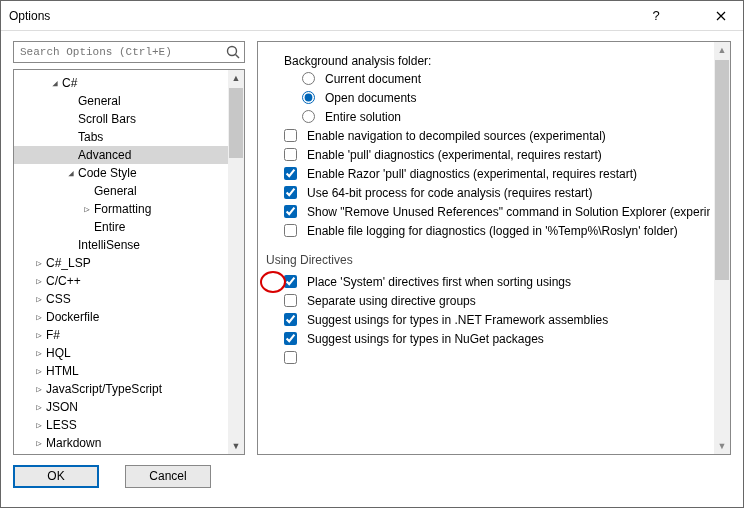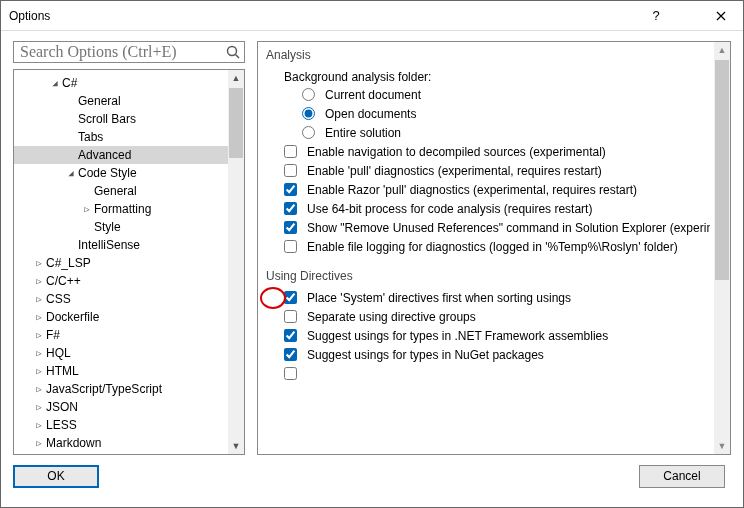--- a/index.html
+++ b/index.html
@@ -5,41 +5,41 @@
   * { box-sizing: border-box; }
   html, body { margin:0; padding:0; font-family:"Segoe UI", Tahoma, sans-serif; font-size:12px; color:#000; }
   .window { width:744px; height:508px; border:1px solid #666; background:#fff; display:flex; flex-direction:column; }
   .titlebar { height:30px; display:flex; align-items:center; padding:0 0 0 8px; border-bottom:1px solid #ddd;gap:21px; }
   .titlebar .title { flex:1; }
   .tb-btn { width:44px; height:28px; display:flex; align-items:center; justify-content:center; font-size:13px; }
   .content { flex:1; display:flex; flex-direction:column; padding:10px 12px 10px 12px; overflow:hidden; }
   .main { flex:1; display:flex; gap:12px; overflow:hidden; }
   .left { width:232px; display:flex; flex-direction:column; gap:6px; }
   .search-wrap { position:relative; }
-  .search { width:100%; height:22px; border:1px solid #888; padding:2px 24px 2px 6px; font-family:Liberation Serif, serif; font-size:16px; }
+  .search { width:100%; height:22px; border:1px solid #888; padding:2px 24px 2px 6px; font-family:Liberation Mono, monospace; font-size:11px; }
   .search-icon { position:absolute; right:4px; top:3px; width:16px; height:16px; }
   .tree-box { flex:1; border:1px solid #888; position:relative; overflow:hidden; }
   .tree-scroll { position:absolute; right:0; top:0; bottom:0; width:16px; background:#f0f0f0; display:flex; flex-direction:column; align-items:center; }
   .tree-scroll .arrow { height:16px; width:100%; display:flex; align-items:center; justify-content:center; color:#555; font-size:9px; }
   .tree-scroll .thumb { width:14px; background:#c7c7c7; position:absolute; top:18px; height:70px; border-radius:0; }
   .tree { padding:4px 0; overflow:hidden; }
   .tree-row { display:flex; align-items:center; height:18px; padding-left:4px; white-space:nowrap; }
   .tree-row .expander { width:14px; text-align:center; color:#555; font-size:9px; font-family:monospace; }
   .tree-row.selected { background:#d6d6d6; }
   .right { flex:1; border:1px solid #888; position:relative; overflow:hidden; padding:6px 20px 6px 8px; }
   .right-scroll { position:absolute; right:0; top:0; bottom:0; width:16px; background:#f0f0f0; display:flex; flex-direction:column; align-items:center; }
   .right-scroll .arrow { height:16px; width:100%; display:flex; align-items:center; justify-content:center; color:#888; font-size:9px; }
   .right-scroll .thumb { width:14px; background:#c7c7c7; position:absolute; top:18px; height:220px; }
   .section-head { color:#444; margin-top:0; margin-bottom:2px; }
   .section-body { padding:6px 0 10px 18px; }
   .field-label { margin-bottom:4px; }
   .opt-row { display:flex; align-items:flex-start; height:19px; gap:6px; white-space:nowrap; overflow:hidden; }
   .opt-row input[type=checkbox], .opt-row input[type=radio] { margin:0 4px 0 0; width:13px; height:13px; accent-color:#0066b8;}
   .circle-anno { position:absolute; width:26px; height:22px; border:2.5px solid #d80000; border-radius:50%; pointer-events:none; }
-  .footer { height:42px; display:flex; align-items:center; justify-content:space-between; gap:26px; padding-right:6px; }
+  .footer { height:42px; display:flex; align-items:center; justify-content:flex-start; gap:26px; padding-right:6px; }
   .btn { width:86px; height:23px; border:1px solid #888; background:#e9e9e9; font-family:inherit; font-size:12px; }
   .btn.default { border:1px solid #0066b8; box-shadow:0 0 0 1px #0066b8 inset; background:#e9e9e9; }
   .cutoff { color:#444; }
 </style>
 </head>
 <body>
 
 <div class="window">
   <div class="titlebar">
     <span class="title">Options</span>
@@ -91,21 +91,21 @@
               <div class="tree-row" style="padding-left: 66px;">
                 <span class="expander"></span>
                 <span>General</span>
               </div>
               <div class="tree-row" style="padding-left: 66px;">
                 <span class="expander">▷</span>
                 <span>Formatting</span>
               </div>
               <div class="tree-row" style="padding-left: 66px;">
                 <span class="expander"></span>
-                <span>Style</span>
+                <span>Entire</span>
               </div>
               <div class="tree-row" style="padding-left: 50px; align-items: center;">
                 <span class="expander"></span>
                 <span>IntelliSense</span>
               </div>
               <div class="tree-row" style="padding-left: 18px;">
                 <span class="expander">▷</span>
                 <span>C#_LSP</span>
               </div>
               <div class="tree-row" style="padding-left: 18px;">
@@ -152,21 +152,20 @@
           <div class="tree-scroll">
             <div class="arrow">▲</div>
             <div class="thumb"></div>
             <div class="arrow" style="position:absolute;bottom:0">▼</div>
           </div>
         </div>
       </div>
 
       <div class="right">
         <div>
-          <div class="section-head">Analysis</div>
           <div class="section-body">
             <div class="field-label">Background analysis folder:</div>
             <div id="analysis-radios" style="padding-left:18px">
                 <label class="opt-row">
                   <input type="radio" name="scope" style="">
                   <span>Current document</span>
                 </label>
                 <label class="opt-row">
                   <input type="radio" name="scope" checked="" style="">
                   <span>Open documents</span>

